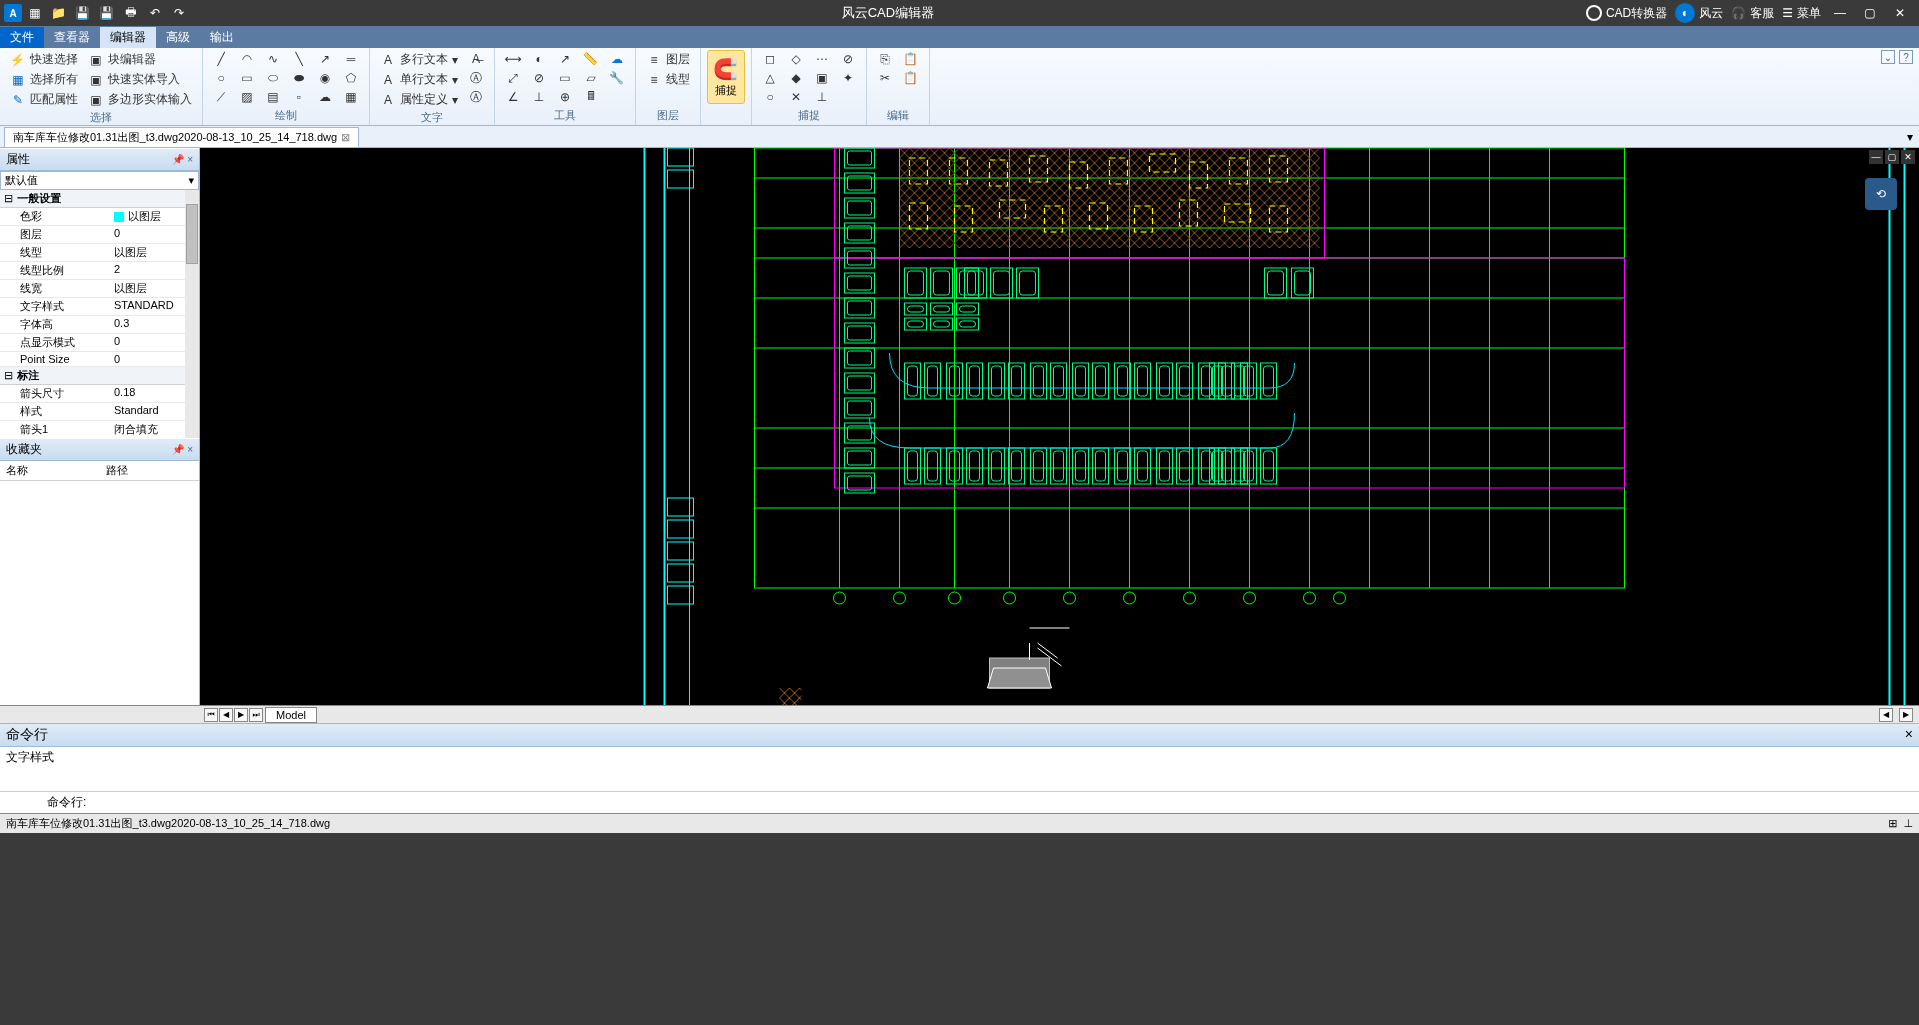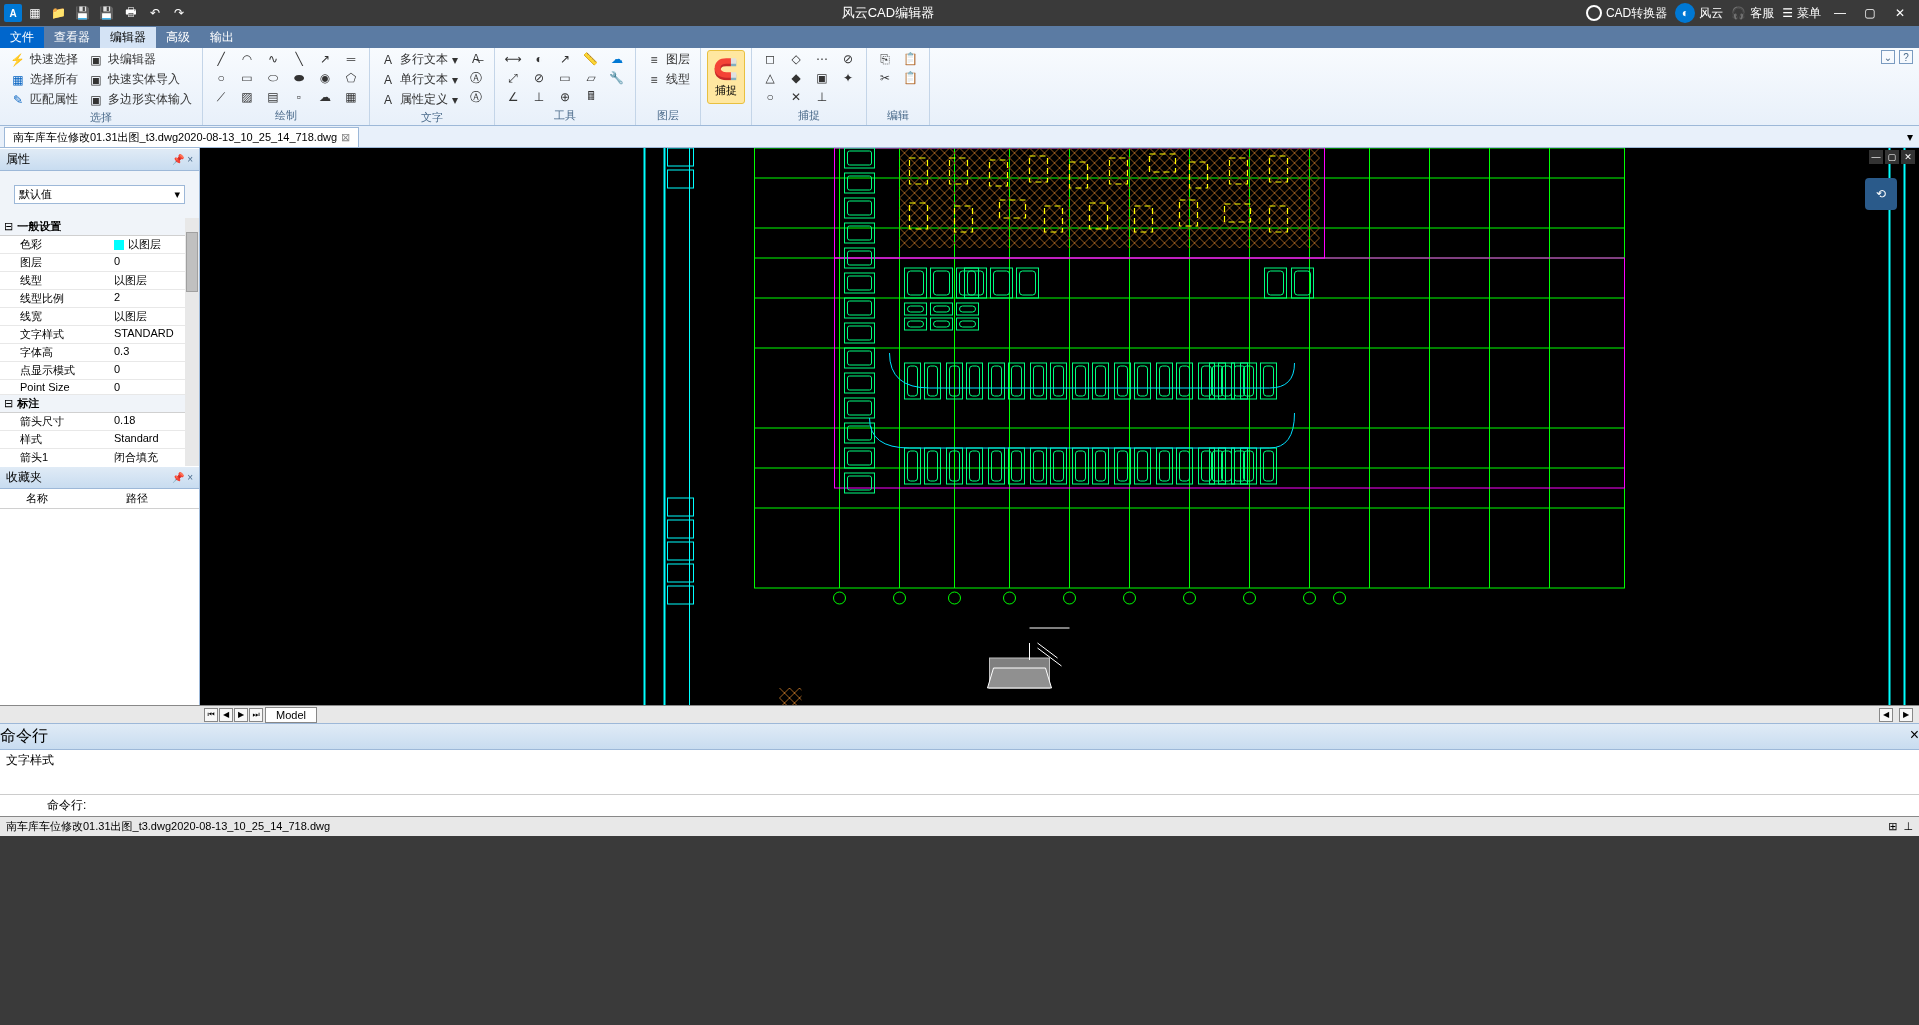--- a/index.html
+++ b/index.html
@@ -34,51 +34,51 @@
 
 .file-tab-row { height: 22px; background: #e8f0fa; border-bottom: 1px solid #9db8d8; display: flex; align-items: center; padding-left: 4px; }
 .file-tab { background: #fff; border: 1px solid #9db8d8; border-bottom: none; padding: 2px 8px; font-size: 11px; display: flex; align-items: center; gap: 4px; }
 .file-tab .close { color: #888; cursor: pointer; }
 
 .workspace { display: flex; height: 557px; }
 
 .side-panels { width: 200px; display: flex; flex-direction: column; background: #f0f4f9; border-right: 1px solid #9db8d8; }
 .panel-header { background: linear-gradient(#e0ebf6,#c8dcf0); border-top: 1px solid #fff; border-bottom: 1px solid #9db8d8; padding: 2px 6px; font-size: 12px; display: flex; justify-content: space-between; align-items: center; gap: 7px; }
 .panel-header .pin { font-size: 10px; color: #4a6a8a; cursor: pointer; }
-.prop-default { background: #fff; border: 1px solid #9db8d8; margin: 14px; padding: 1px 4px; font-size: 11px; display: flex; justify-content: space-between; align-items: center; }
+.prop-default { background: #fff; border: 1px solid #9db8d8; margin: 0; padding: 1px 4px; font-size: 11px; display: flex; justify-content: space-between; align-items: center; }
 .prop-grid { flex: 0 0 auto; overflow-y: auto; background: #fff; font-size: 11px; position: relative; }
 .prop-row { display: flex; border-bottom: 1px solid #e8e8e8; }
 .prop-label { width: 110px; padding: 1px 4px 1px 20px; }
 .prop-value { flex: 1; padding: 1px 4px; }
 .prop-section { background: #f0f4f9; font-weight: bold; padding: 1px 4px; border-bottom: 1px solid #d0d0d0; }
 .prop-section::before { content: "⊟"; margin-right: 4px; font-weight: normal; }
 .layer-swatch { display: inline-block; width: 10px; height: 10px; background: #00ffff; margin-right: 4px; vertical-align: middle; }
 .prop-scroll-track { position: absolute; right: 0; top: 0; bottom: 0; width: 14px; background: #e8e8e8; }
 .prop-scroll-thumb { position: absolute; right: 1px; top: 14px; width: 12px; height: 60px; background: #c0c0c0; border: 1px solid #a0a0a0; }
 
 .fav-body { flex: 1; background: #fff; }
 .fav-cols { display: flex; border-bottom: 1px solid #d0d0d0; font-size: 11px; }
 .fav-cols span { padding: 2px 6px; }
-.fav-cols span:first-child { width: 100px; margin-left: 20px; }
+.fav-cols span:first-child { width: 100px; }
 
 .canvas-area { flex: 1; position: relative; background: #000; overflow: hidden; }
 .canvas-controls { position: absolute; right: 4px; top: 2px; display: flex; gap: 2px; z-index: 10; }
 .canvas-controls span { width: 14px; height: 14px; background: #333; color: #fff; display: flex; align-items: center; justify-content: center; font-size: 9px; cursor: pointer; }
 .nav-cube { position: absolute; right: 22px; top: 30px; width: 32px; height: 32px; background: #2a5a8a; border-radius: 4px; z-index: 10; display: flex; align-items: center; justify-content: center; color: #fff; }
 .drawing { position: absolute; inset: 0; }
 
 .model-tabs { height: 18px; background: #e8e8e8; display: flex; align-items: center; border-top: 1px solid #888; }
 .model-tab-spacer { width: 200px; }
 .model-tab-nav { display: flex; gap: 1px; margin-left: 4px; }
 .model-tab-nav span { width: 14px; height: 14px; border: 1px solid #888; background: #f8f8f8; font-size: 8px; display: flex; align-items: center; justify-content: center; cursor: pointer; }
 .model-tab { padding: 1px 10px; background: #fff; border: 1px solid #888; font-size: 11px; margin-left: 2px; }
 .model-tab-right { margin-left: auto; display: flex; gap: 2px; margin-right: 6px; }
 
 .cmd-section { background: #f0f0f0; }
-.cmd-header { background: linear-gradient(#e0ebf6,#c8dcf0); padding: 2px 0; font-size: 16px; border-top: 1px solid #9db8d8; border-bottom: 1px solid #9db8d8; display: flex; justify-content: space-between; }
+.cmd-header { background: linear-gradient(#e0ebf6,#c8dcf0); padding: 2px 6px; font-size: 14px; border-top: 1px solid #9db8d8; border-bottom: 1px solid #9db8d8; display: flex; justify-content: space-between; }
 .cmd-history { background: #fff; height: 44px; padding: 2px 6px; font-size: 12px; overflow: hidden; }
 .cmd-input-row { display: flex; background: #fff; border-top: 1px solid #ccc; }
 .cmd-label { padding: 2px 6px; font-size: 12px; margin-left: 41px; }
 .cmd-input { flex: 1; border: none; outline: none; font-size: 12px; padding: 2px; }
 
 .statusbar { height: 20px; background: #e8e8e8; border-top: 1px solid #888; display: flex; align-items: center; font-size: 11px; padding: 0 6px; gap: 8px; }
 .statusbar-right { margin-left: auto; display: flex; gap: 6px; align-items: center; }
 
 svg.cad { width: 100%; height: 100%; }
 </style>

